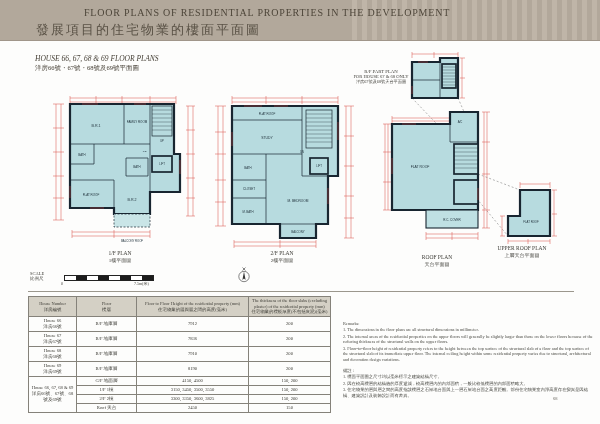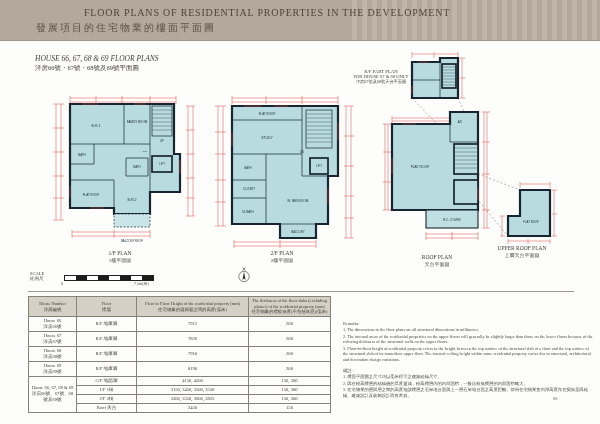--- a/index.html
+++ b/index.html
@@ -3,21 +3,21 @@
 <meta charset="utf-8">
 <style>
   html,body{margin:0;padding:0;background:#ffffff;}
   #page{position:relative;width:600px;height:424px;background:#fdfdfc;overflow:hidden;
         font-family:"Liberation Serif",serif;color:#3d3c36;}
   
   #header{position:absolute;left:0;top:0;width:600px;height:40px;background:#b2a89b;border-bottom:1px solid #a0968a;}
   #header-stripes{position:absolute;right:0;top:0;width:248px;height:40px;
       background:repeating-linear-gradient(90deg,#bfb5a8 0 5px,#b2a89b 5px 10px);}
   .hdr-en{position:absolute;left:36px;top:7px;font-size:10px;letter-spacing:0.8px;color:#4e463a;white-space:nowrap;margin-left:48px;}
-  .hdr-zh{position:absolute;left:36px;top:21px;font-size:10px;letter-spacing:2px;color:#5a5246;white-space:nowrap;}
+  .hdr-zh{position:absolute;left:36px;top:21px;font-size:13px;letter-spacing:2px;color:#5a5246;white-space:nowrap;}
   
   .sec-en{position:absolute;left:35px;top:54px;font-size:7.5px;color:#433d33;white-space:nowrap;font-style:italic;}
   .sec-zh{position:absolute;left:35px;top:64px;font-size:6.5px;color:#433d33;white-space:nowrap;}
   
   svg.plan{position:absolute;overflow:visible;}
   .wall{fill:#b7dbdf;stroke:#182530;stroke-width:2.2;stroke-linejoin:miter;}
   .wallthin{fill:#bfe0e3;stroke:#182530;stroke-width:1.1;}
   .in{fill:none;stroke:#182530;stroke-width:0.7;}
   .thickbox{fill:#b7dbdf;stroke:#182530;stroke-width:1.7;}
   .hatch{stroke:#182530;stroke-width:0.35;fill:none;}

